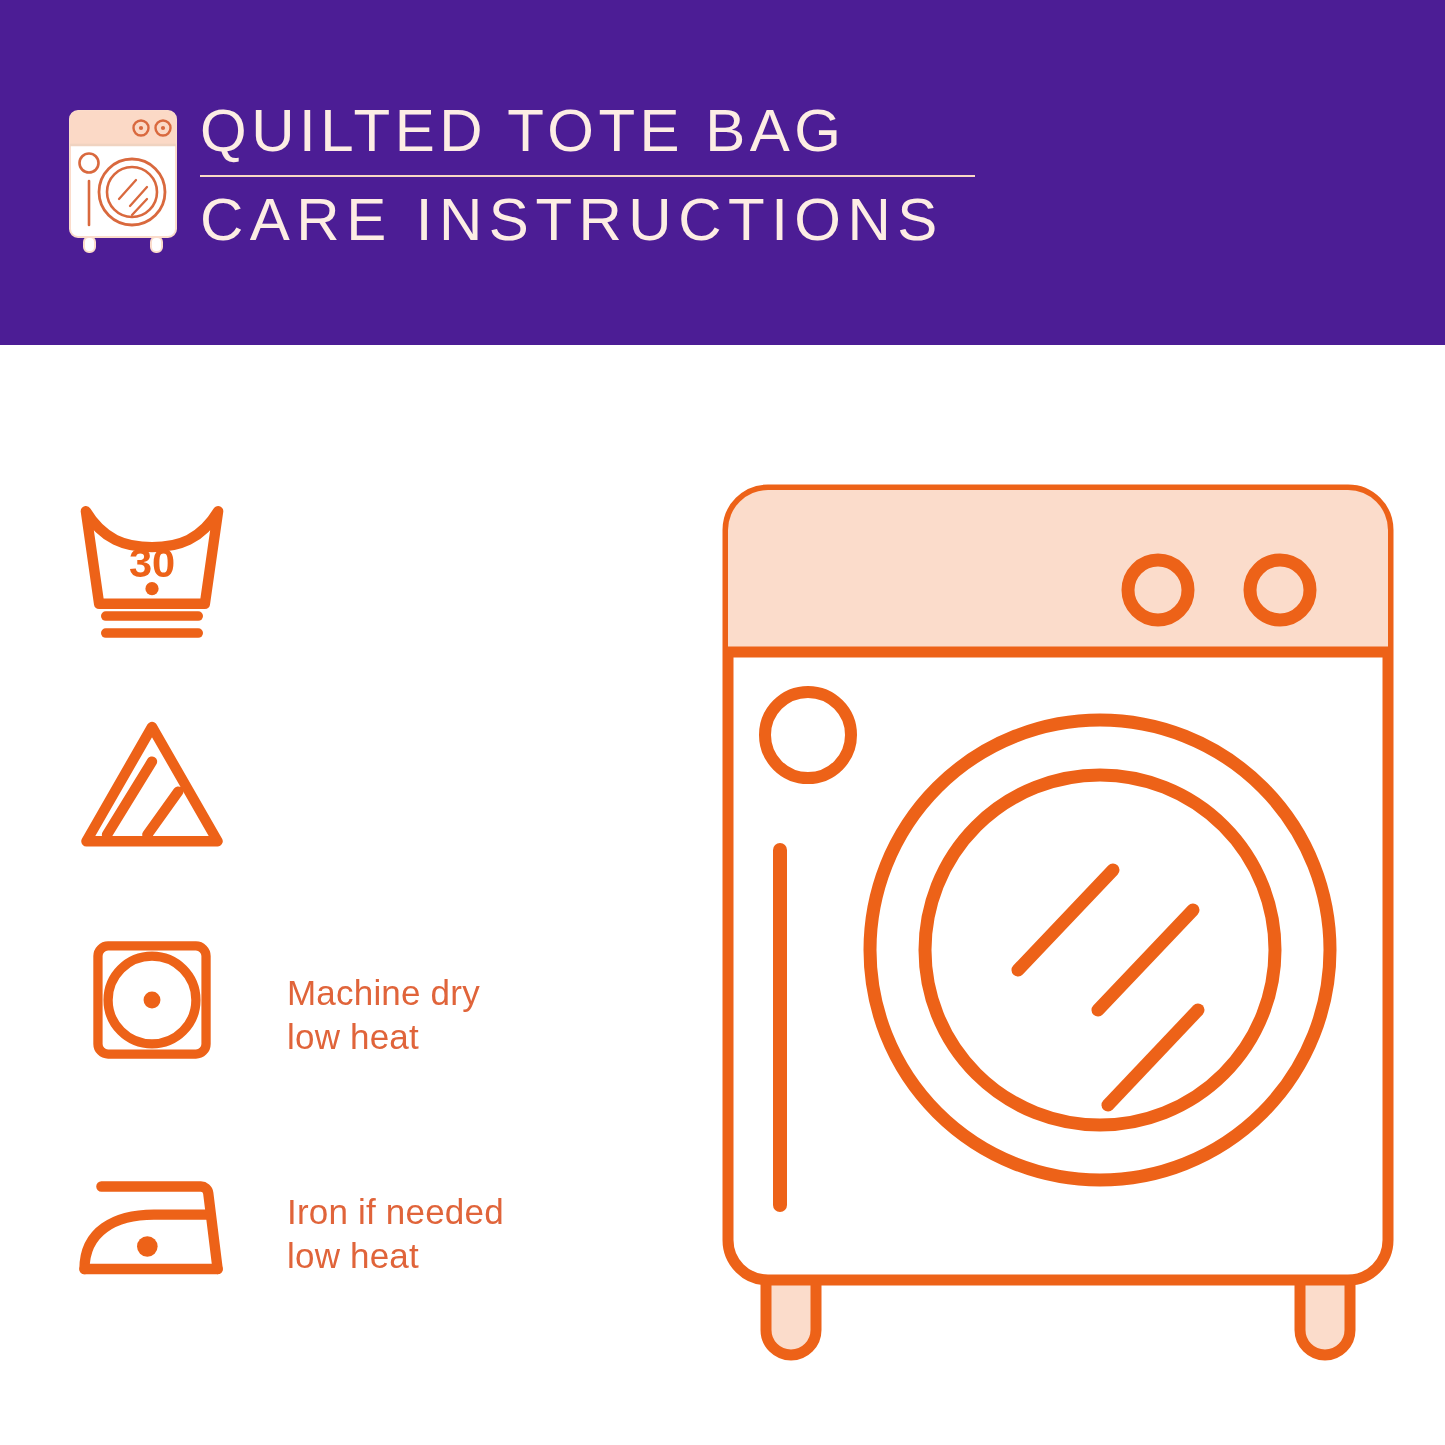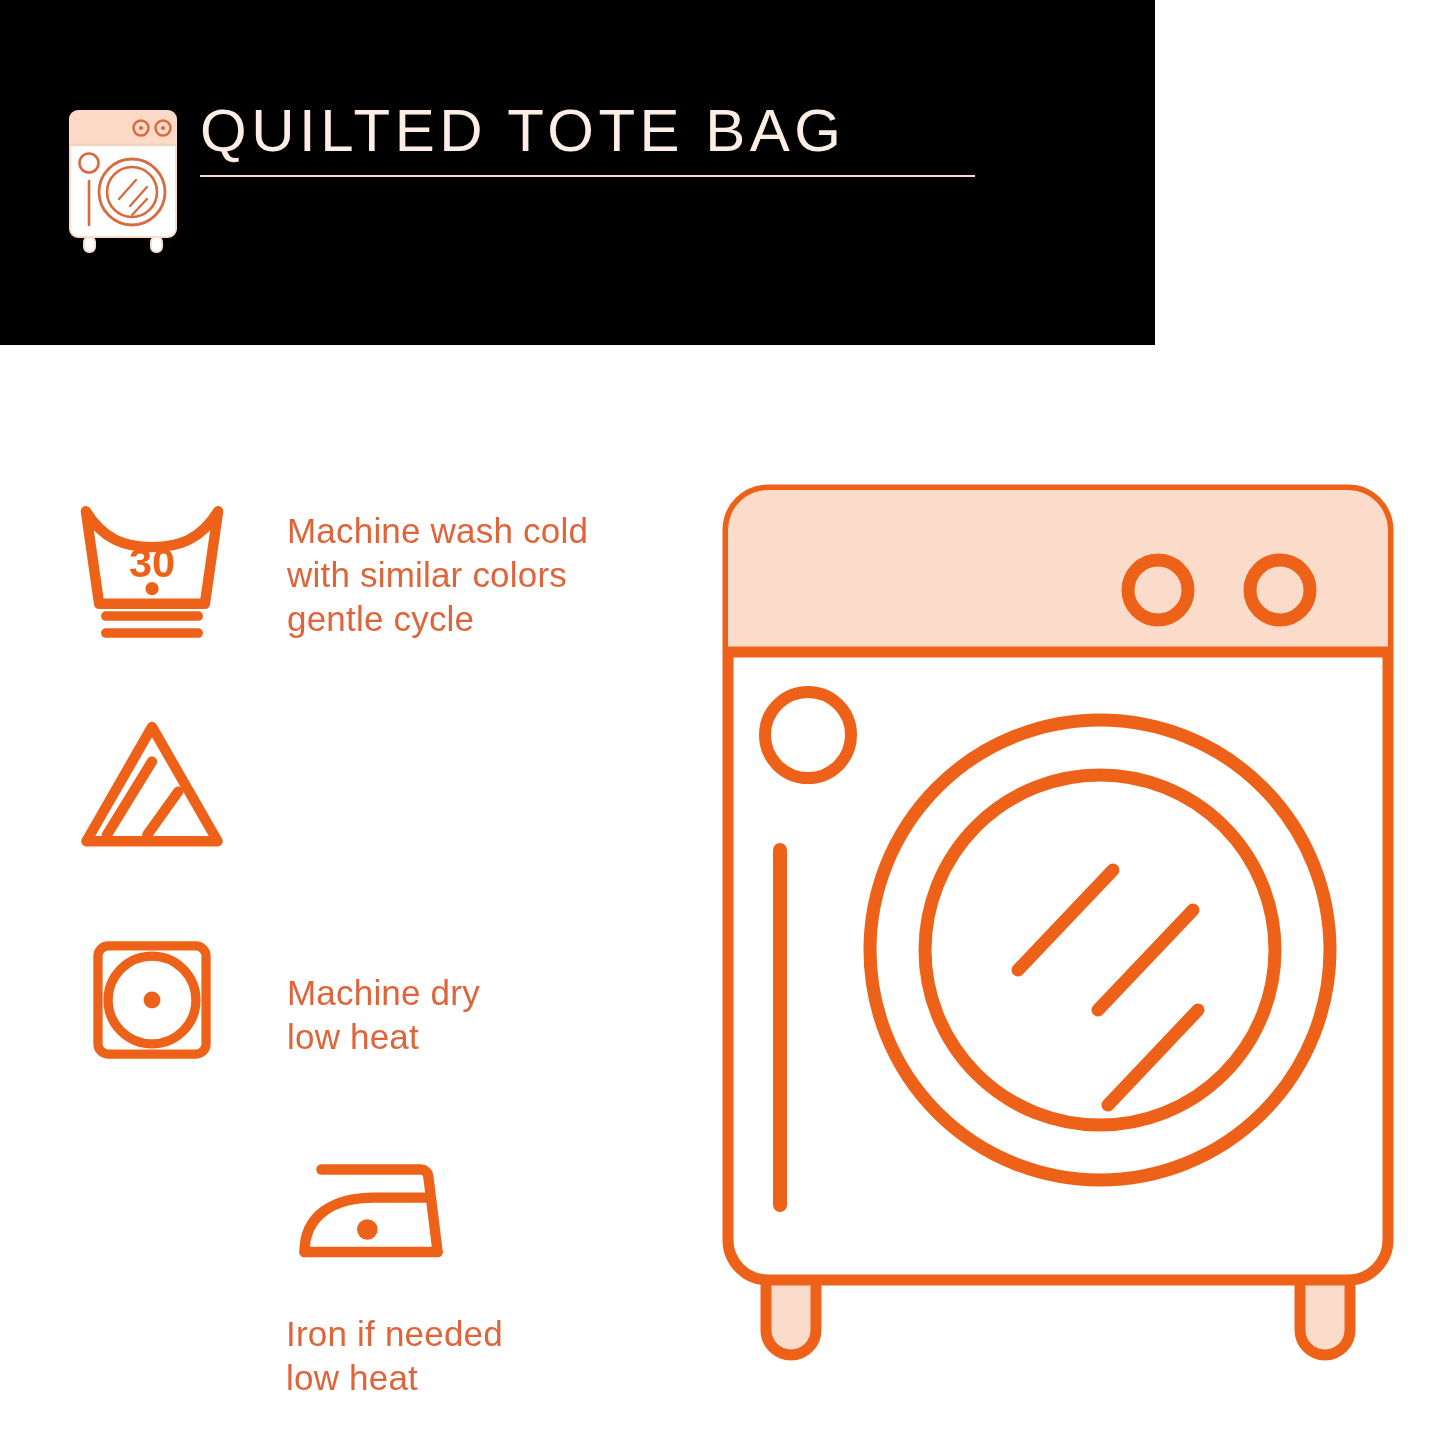--- a/index.html
+++ b/index.html
@@ -16,23 +16,23 @@
     height: 1445px;
     background: #ffffff;
     overflow: hidden;
   }
 
   
   .header {
     position: absolute;
     left: 0;
     top: 0;
-    width: 1155px;
+    width: 1445px;
     height: 345px;
-    background: #000000;
+    background: #4c1d95;
   }
   .header-logo {
     position: absolute;
     left: 62px;
     top: 103px;
     width: 122px;
     height: 152px;
   }
   .header-text-block {
     position: absolute;
@@ -74,21 +74,21 @@
   .care-row {
     position: absolute;
     left: 62px;
     width: 620px;
     display: flex;
     align-items: center;
   }
   .care-row-0 { top: 145px; }
   .care-row-1 { top: 365px; }
   .care-row-2 { top: 585px; }
-  .care-row-3 { top: 787px; flex-direction: column; }
+  .care-row-3 { top: 804px; }
 
   .care-icon {
     width: 180px;
     height: 170px;
     flex: 0 0 180px;
     display: flex;
     align-items: flex-start;
     justify-content: center;
   }
   .care-text {
@@ -142,42 +142,40 @@
         <line x1="70" y1="112" x2="85" y2="96" stroke="#D9693E" stroke-width="2.3" stroke-linecap="round"></line>
 
         <rect x="22" y="134" width="11" height="15" rx="5" ry="5" fill="#FFFFFF" stroke="#FBDCCB" stroke-width="2"></rect>
         <rect x="89" y="134" width="11" height="15" rx="5" ry="5" fill="#FFFFFF" stroke="#FBDCCB" stroke-width="2"></rect>
       </svg>
     </div>
 
     <div class="header-text-block">
       <div class="title-main">QUILTED TOTE BAG</div>
       <div class="title-rule"></div>
+      <div class="title-sub">CARE INSTRUCTIONS</div>
     </div>
   </div>
 
   <div class="care-list">
 
     <div class="care-row care-row-0">
       <div class="care-icon">
         <svg viewBox="0 0 180 160" width="170" height="152">
 
           <path d="M20 22 C38 52 62 60 90 60 C118 60 142 52 160 22
                    L146 120 L34 120 Z" fill="none" stroke="#ED6218" stroke-width="11" stroke-linejoin="round" stroke-linecap="round"></path>
 
           <rect x="36" y="128" width="108" height="10" rx="5" fill="#ED6218"></rect>
           <rect x="36" y="146" width="108" height="10" rx="5" fill="#ED6218"></rect>
 
           <text x="90" y="92" text-anchor="middle" font-family="'Liberation Sans', sans-serif" font-size="44" font-weight="bold" fill="#ED6218">30</text>
           <circle cx="90" cy="104" r="7" fill="#ED6218"></circle>
         </svg>
       </div>
-      <div class="care-text">Machine wash cold
-with similar colors
-gentle cycle</div>
     </div>
 
     <div class="care-row care-row-1">
       <div class="care-icon">
         <svg viewBox="0 0 180 160" width="170" height="150">
           <path d="M90 18 L160 140 L20 140 Z" fill="none" stroke="#ED6218" stroke-width="11" stroke-linejoin="round"></path>
           <line x1="90" y1="55" x2="42" y2="133" stroke="#ED6218" stroke-width="11" stroke-linecap="round"></line>
           <line x1="118" y1="87" x2="85" y2="133" stroke="#ED6218" stroke-width="11" stroke-linecap="round"></line>
         </svg>
       </div>

